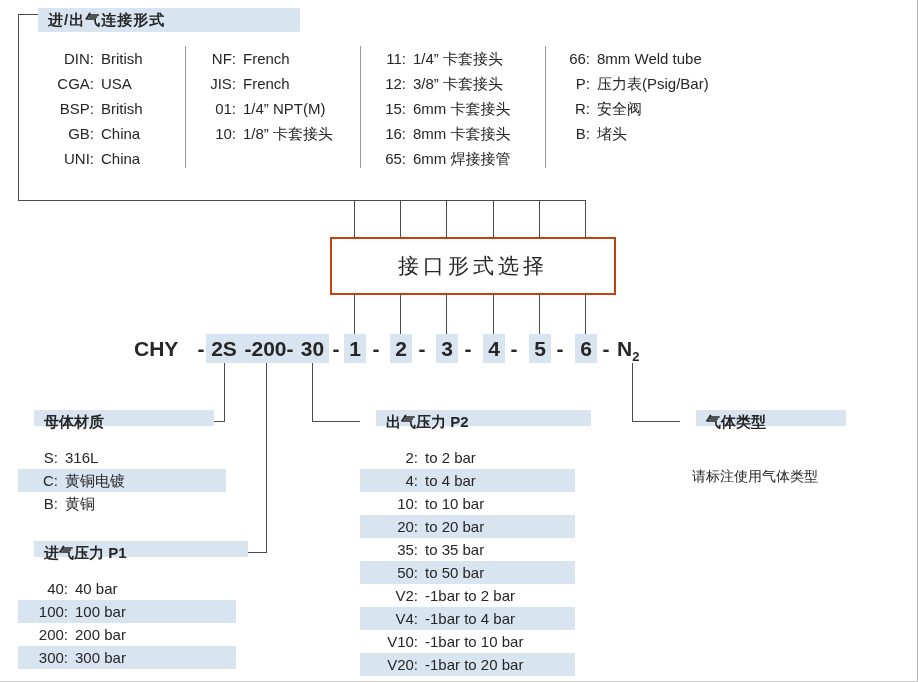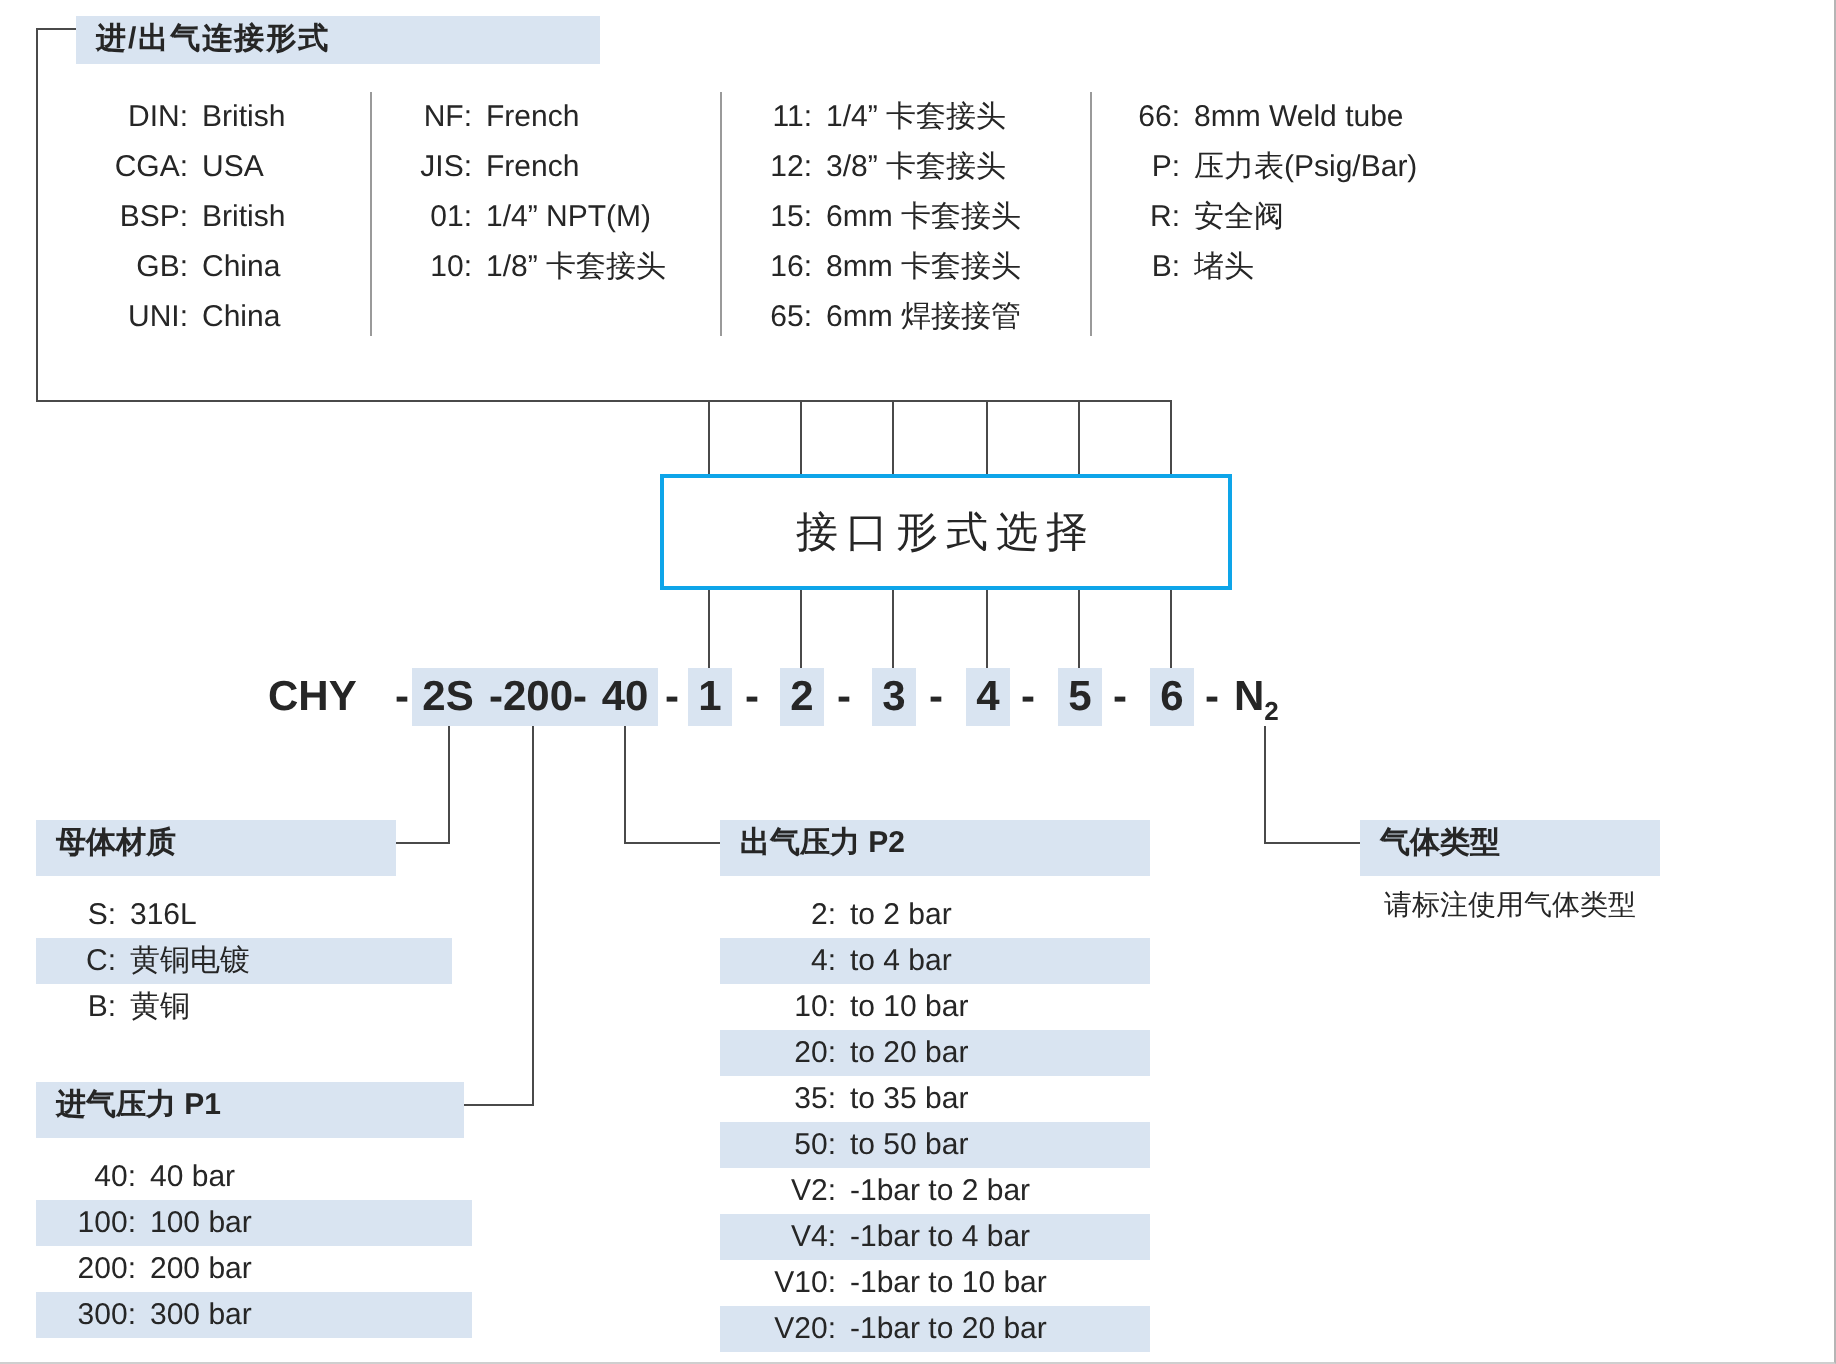--- a/index.html
+++ b/index.html
@@ -8,44 +8,44 @@
     position:relative; width:918px; height:682px; background:#ffffff;
     font-family:"Liberation Sans","DejaVu Sans",sans-serif;
     color:var(--text,#262626); overflow:hidden;
     border-right:1px solid #b5b5b5; border-bottom:1px solid #cfcfcf;
   }
   .conn-header {
     position:absolute; left:38px; top:8px; width:262px; height:24px; line-height:24px;
     background:var(--highlight,#d9e4f1); font-size:15px; font-weight:700; padding-left:10px; letter-spacing:1px;
   }
   .sec-header {
-    position:absolute; height:28px; line-height:23px; background:var(--highlight,#d9e4f1);
-    font-size:15px; font-weight:700; padding-left:10px;
+    position:absolute; height:16px; line-height:23px; background:var(--highlight,#d9e4f1);
+    font-size:15px; font-weight:700; padding-left:10px;margin-left:16px;
   }
   .vline { position:absolute; width:1px; background:var(--line,#4a4a4a); }
   .hline { position:absolute; height:1px; background:var(--line,#4a4a4a); }
   .divider { background:var(--divider,#9a9a9a); }
   .list { position:absolute; }
   .row { display:grid; grid-template-columns:var(--codecol,40px) 1fr; column-gap:7px; font-size:15px; height:23px; line-height:23px; white-space:nowrap; }
   .row .code { text-align:right; }
   .conn .row { height:25px; line-height:25px; }
   .alt .row { padding-left:14px; }
   .alt .row:nth-child(even) { background:var(--highlight,#d9e4f1); }
   .note { position:absolute; left:44px; top:176px; font-size:13.5px; }
   .iface-box {
     position:absolute; left:330px; top:237px; width:286px; height:58px;
-    border:2px solid #0ea5e9; background:#ffffff; z-index:2;
+    border:2px solid #c2410c; background:#ffffff; z-index:2;
     display:flex; align-items:center; justify-content:center;
     font-size:21px; letter-spacing:4px;
   }
   .tok { position:absolute; top:334px; height:29px; line-height:29px; font-size:21px; font-weight:700; white-space:nowrap; }
   .tok.hl { background:var(--highlight,#d9e4f1); text-align:center; }
   .tok.dash { width:12px; text-align:center; }
   .tok sub { font-size:13px; }
-  .gas-note { position:absolute; left:692px; top:444px; font-size:14px;text-align:center; }
+  .gas-note { position:absolute; left:692px; top:468px; font-size:14px;text-align:center; }
 </style>
 </head>
 <body>
 
 <div id="stage">
 
   <div class="conn-header">进/出气连接形式</div>
 
   <div class="list conn" style="left:52px;top:46px;width:130px;--codecol:42px">
     <div class="row">
@@ -150,21 +150,21 @@
   <div class="vline" style="left:400px;top:294px;height:40px"></div>
   <div class="vline" style="left:446px;top:294px;height:40px"></div>
   <div class="vline" style="left:493px;top:294px;height:40px"></div>
   <div class="vline" style="left:539px;top:294px;height:40px"></div>
   <div class="vline" style="left:585px;top:294px;height:40px"></div>
 
   <span class="tok" style="left:134px">CHY</span>
   <span class="tok dash" style="left:195px">-</span>
   <span class="tok hl" style="left:206px;width:36px">2S</span>
   <span class="tok hl" style="left:242px;width:54px">-200-</span>
-  <span class="tok hl" style="left:296px;width:33px">40</span>
+  <span class="tok hl" style="left:296px;width:33px">30</span>
   <span class="tok dash" style="left:330px">-</span>
   <span class="tok hl" style="left:344px;width:22px">1</span>
   <span class="tok dash" style="left:370px">-</span>
   <span class="tok hl" style="left:390px;width:22px">2</span>
   <span class="tok dash" style="left:416px">-</span>
   <span class="tok hl" style="left:436px;width:22px">3</span>
   <span class="tok dash" style="left:462px">-</span>
   <span class="tok hl" style="left:483px;width:22px">4</span>
   <span class="tok dash" style="left:508px">-</span>
   <span class="tok hl" style="left:529px;width:22px">5</span>

